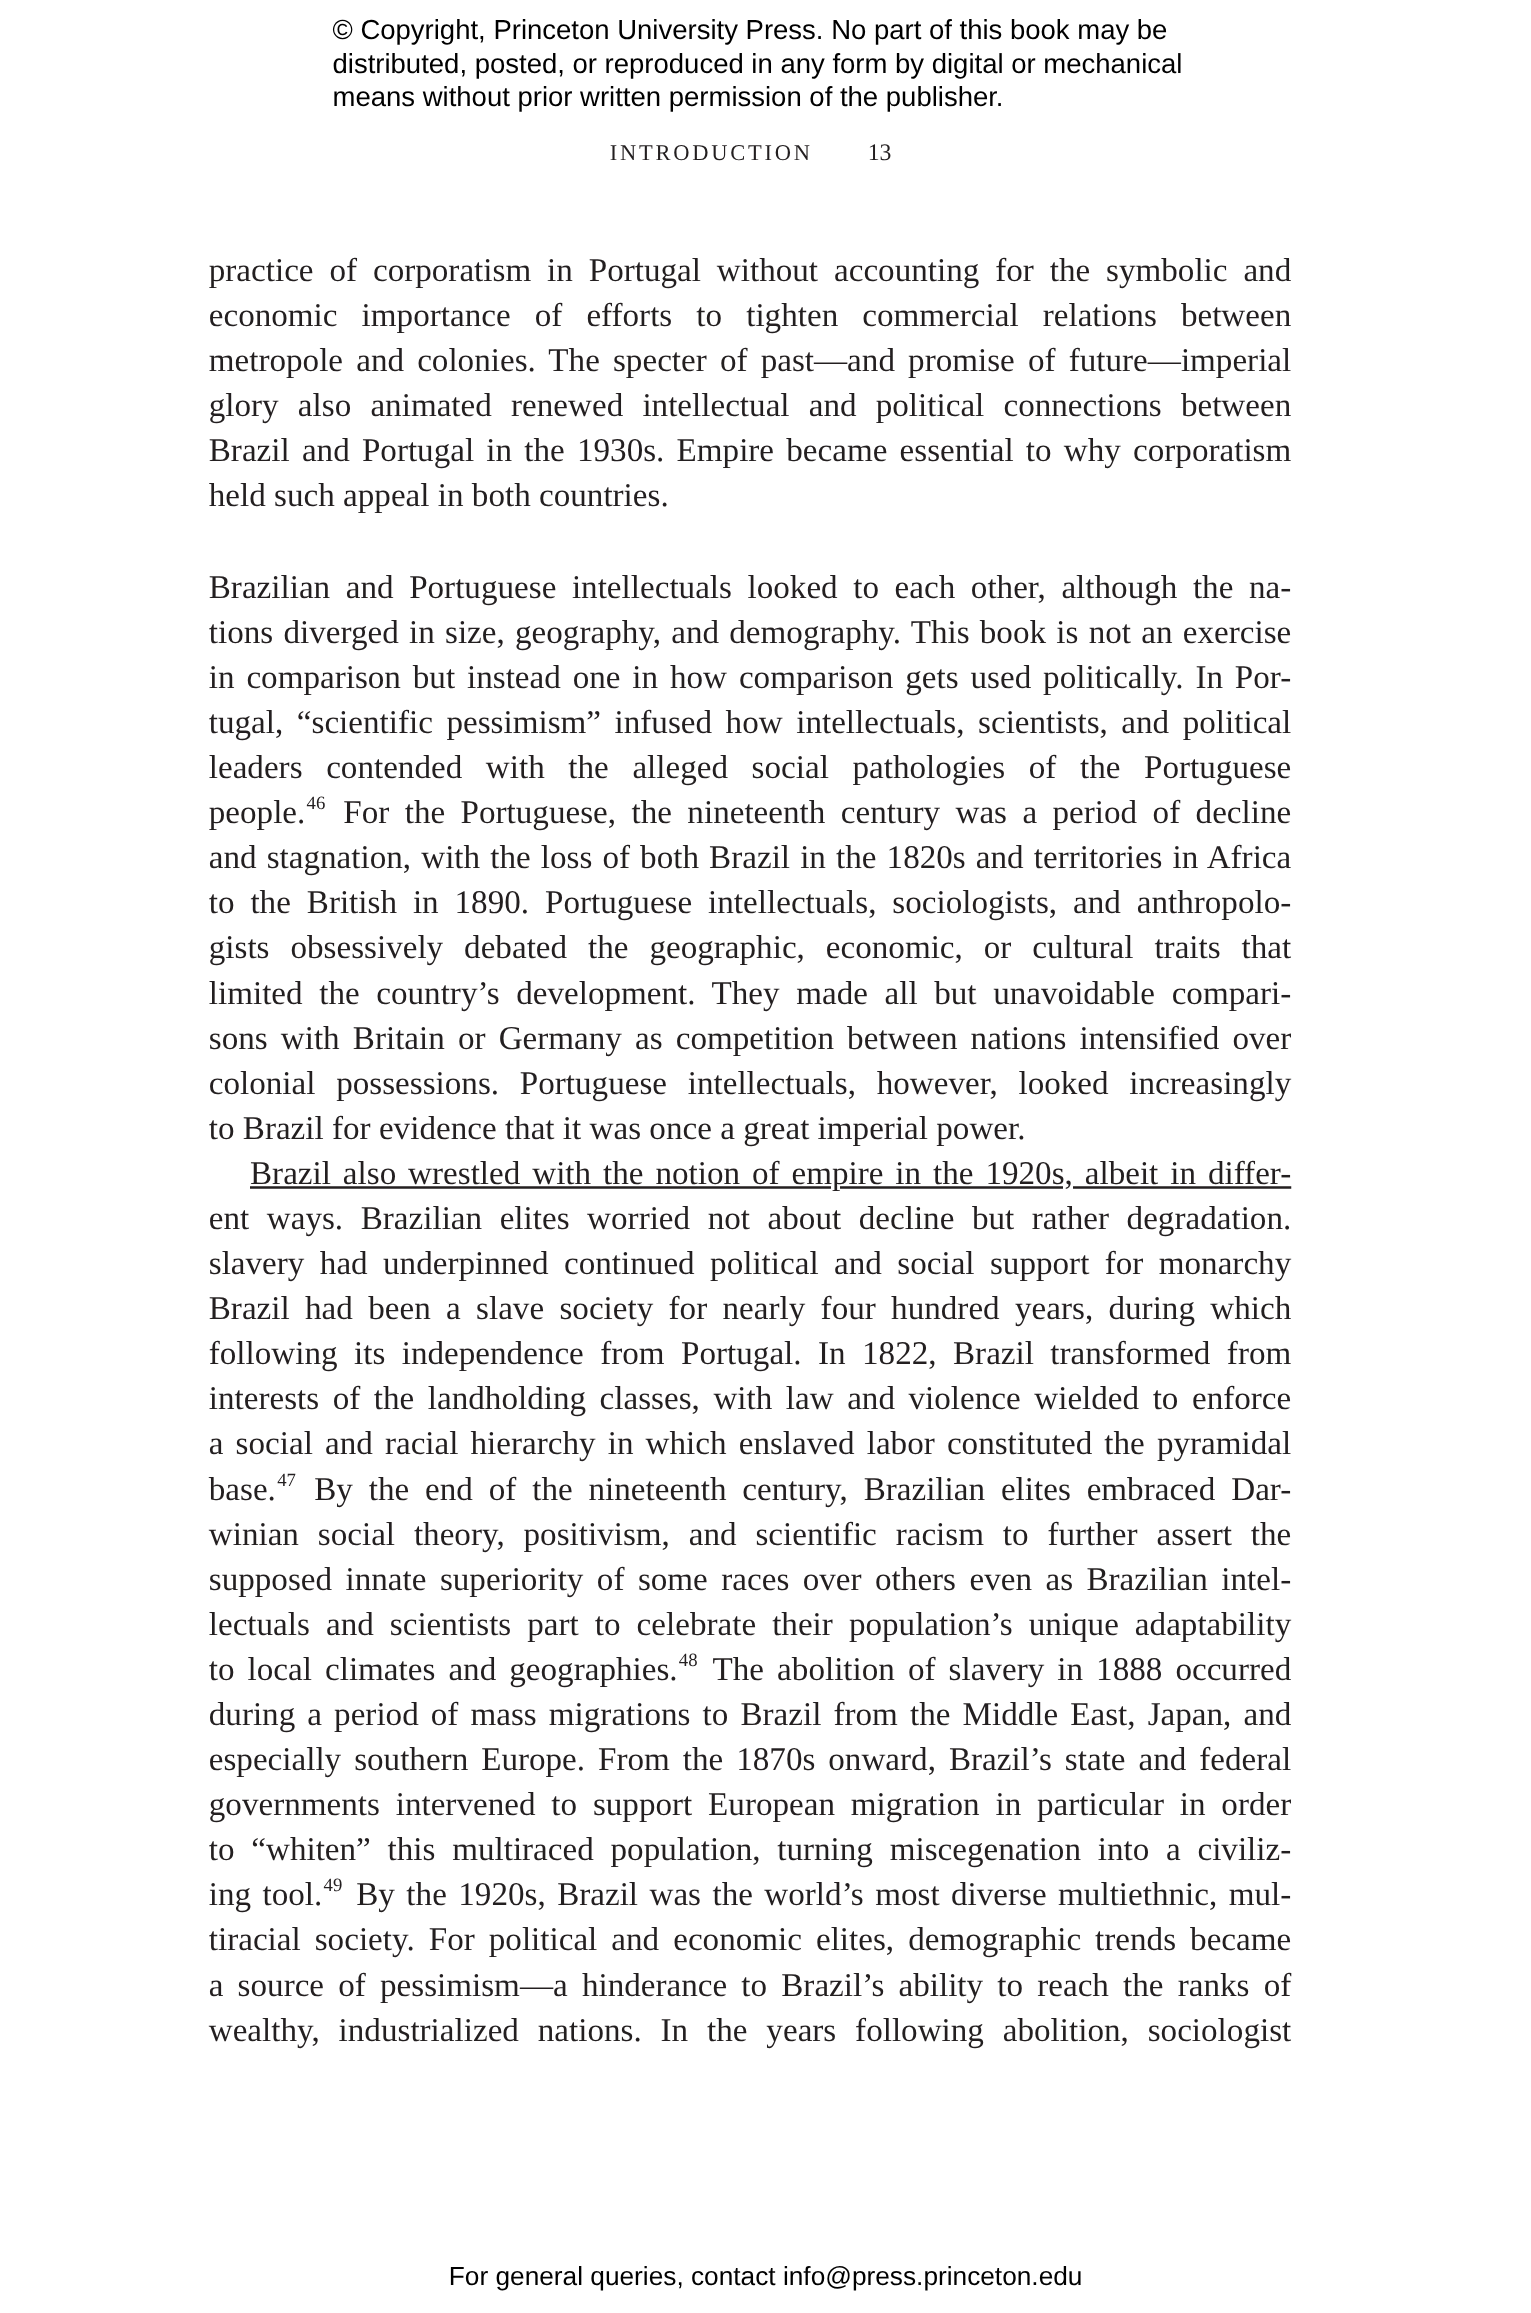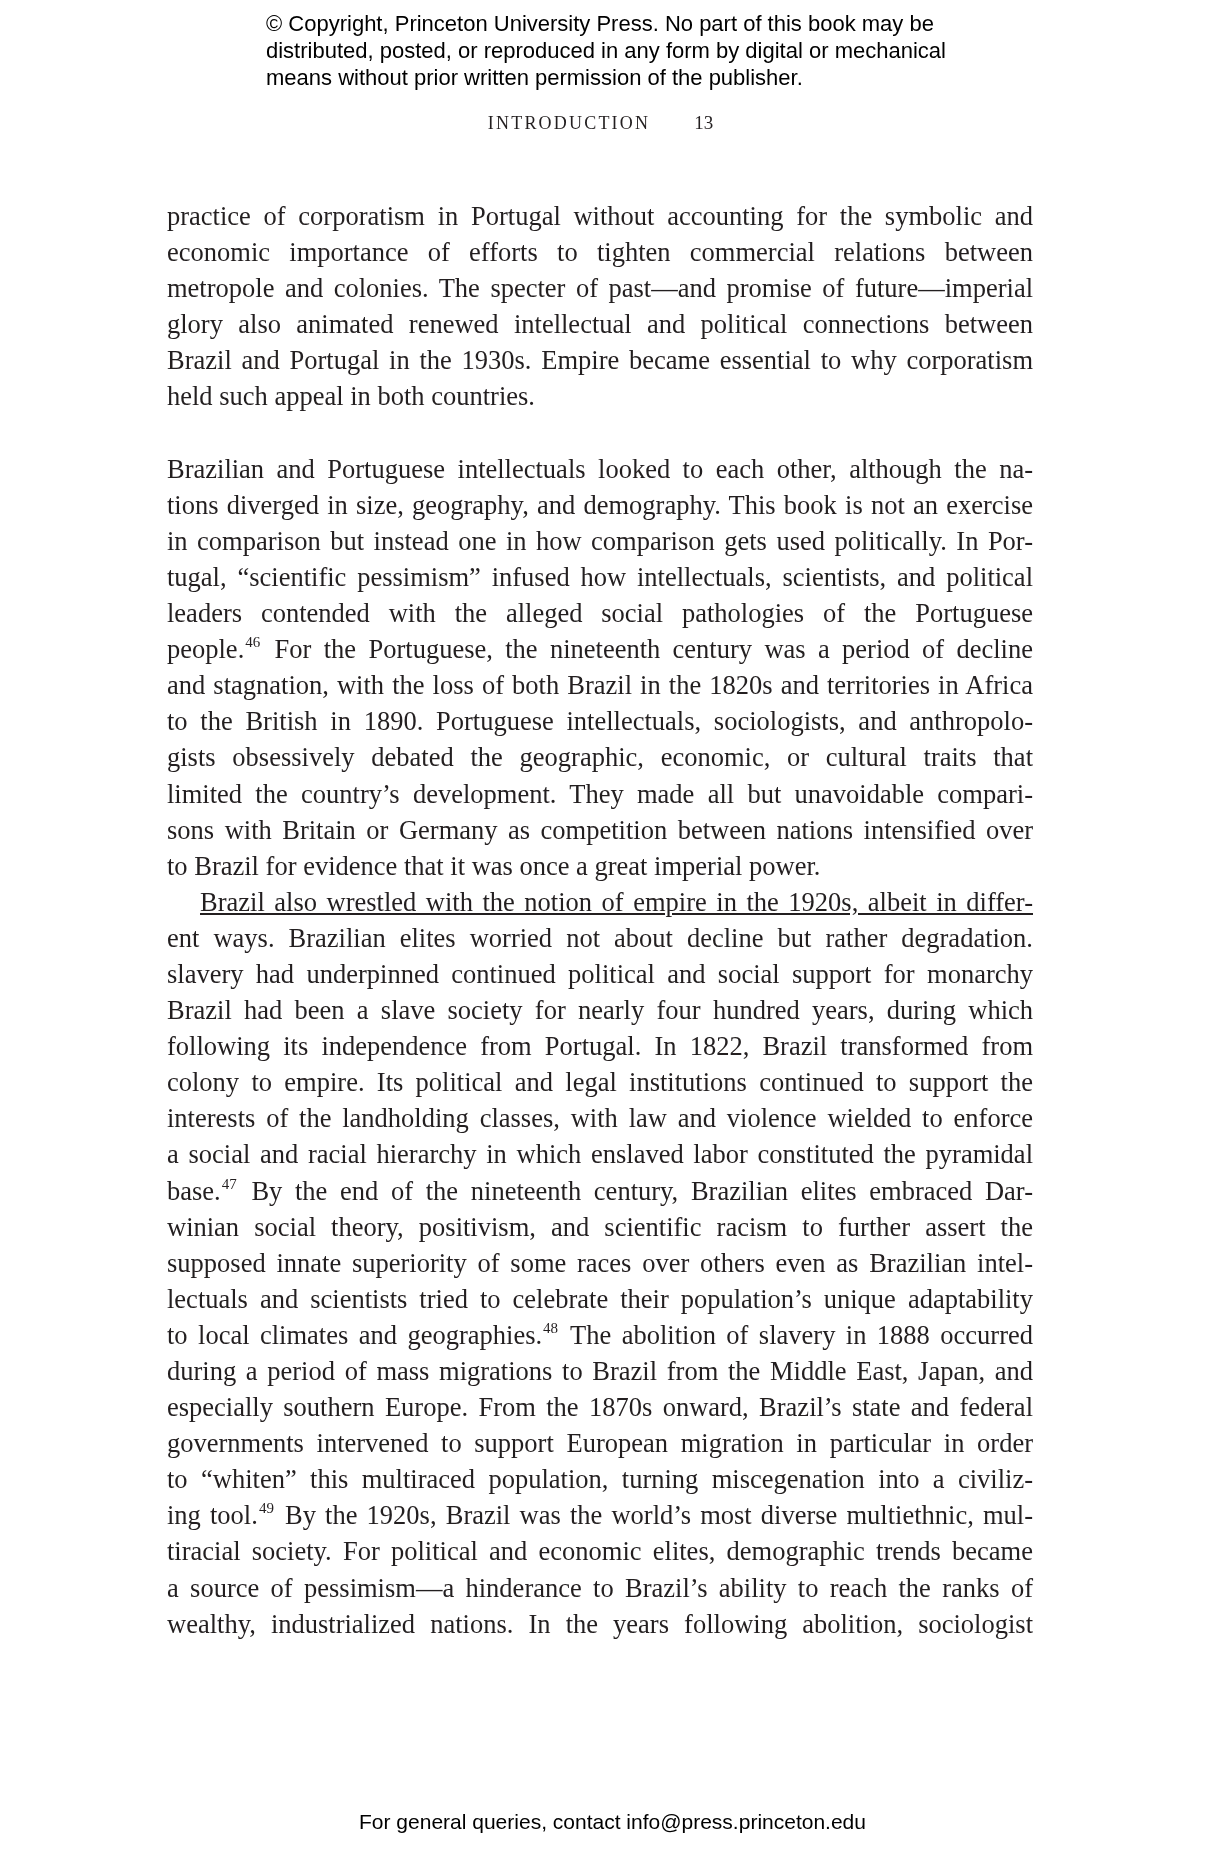--- a/index.html
+++ b/index.html
@@ -62,35 +62,35 @@
       <div class="line">tions diverged in size, geography, and demography. This book is not an exercise</div>
       <div class="line">in comparison but instead one in how comparison gets used politically. In Por-</div>
       <div class="line">tugal, “scientific pessimism” infused how intellectuals, scientists, and political</div>
       <div class="line">leaders contended with the alleged social pathologies of the Portuguese</div>
       <div class="line">people.<sup class="fn">46</sup> For the Portuguese, the nineteenth century was a period of decline</div>
       <div class="line">and stagnation, with the loss of both Brazil in the 1820s and territories in Africa</div>
       <div class="line">to the British in 1890. Portuguese intellectuals, sociologists, and anthropolo-</div>
       <div class="line">gists obsessively debated the geographic, economic, or cultural traits that</div>
       <div class="line">limited the country’s development. They made all but unavoidable compari-</div>
       <div class="line">sons with Britain or Germany as competition between nations intensified over</div>
+      <div class="line">colonial possessions. Portuguese intellectuals, however, looked increasingly</div>
       <div class="line last">to Brazil for evidence that it was once a great imperial power.</div>
     </div>
     <div>
       <div class="line indent">Brazil also wrestled with the notion of empire in the 1920s, albeit in differ-</div>
       <div class="line">ent ways. Brazilian elites worried not about decline but rather degradation.</div>
       <div class="line">slavery had underpinned continued political and social support for monarchy</div>
       <div class="line">Brazil had been a slave society for nearly four hundred years, during which</div>
       <div class="line">following its independence from Portugal. In 1822, Brazil transformed from</div>
-      <div class="line">colony to empire. Its political and legal institutions continued to support the</div>
       <div class="line">interests of the landholding classes, with law and violence wielded to enforce</div>
       <div class="line">a social and racial hierarchy in which enslaved labor constituted the pyramidal</div>
       <div class="line">base.<sup class="fn">47</sup> By the end of the nineteenth century, Brazilian elites embraced Dar-</div>
       <div class="line">winian social theory, positivism, and scientific racism to further assert the</div>
       <div class="line">supposed innate superiority of some races over others even as Brazilian intel-</div>
-      <div class="line">lectuals and scientists tried to celebrate their population’s unique adaptability</div>
+      <div class="line">lectuals and scientists part to celebrate their population’s unique adaptability</div>
       <div class="line">to local climates and geographies.<sup class="fn">48</sup> The abolition of slavery in 1888 occurred</div>
       <div class="line">during a period of mass migrations to Brazil from the Middle East, Japan, and</div>
       <div class="line">especially southern Europe. From the 1870s onward, Brazil’s state and federal</div>
       <div class="line">governments intervened to support European migration in particular in order</div>
       <div class="line">to “whiten” this multiraced population, turning miscegenation into a civiliz-</div>
       <div class="line" style="letter-spacing: 0px;">ing tool.<sup class="fn">49</sup> By the 1920s, Brazil was the world’s most diverse multiethnic, mul-</div>
       <div class="line">tiracial society. For political and economic elites, demographic trends became</div>
       <div class="line">a source of pessimism—a hinderance to Brazil’s ability to reach the ranks of</div>
       <div class="line">wealthy, industrialized nations. In the years following abolition, sociologist</div>
     </div>

